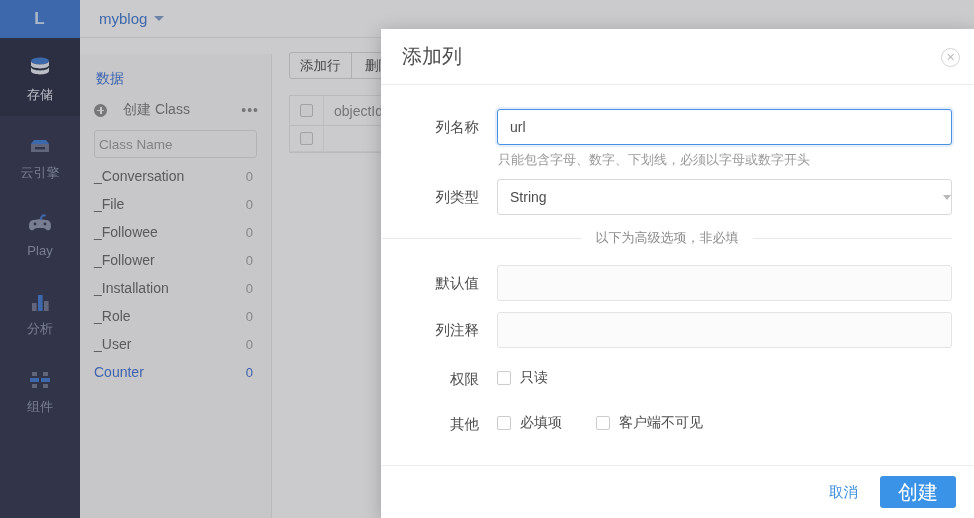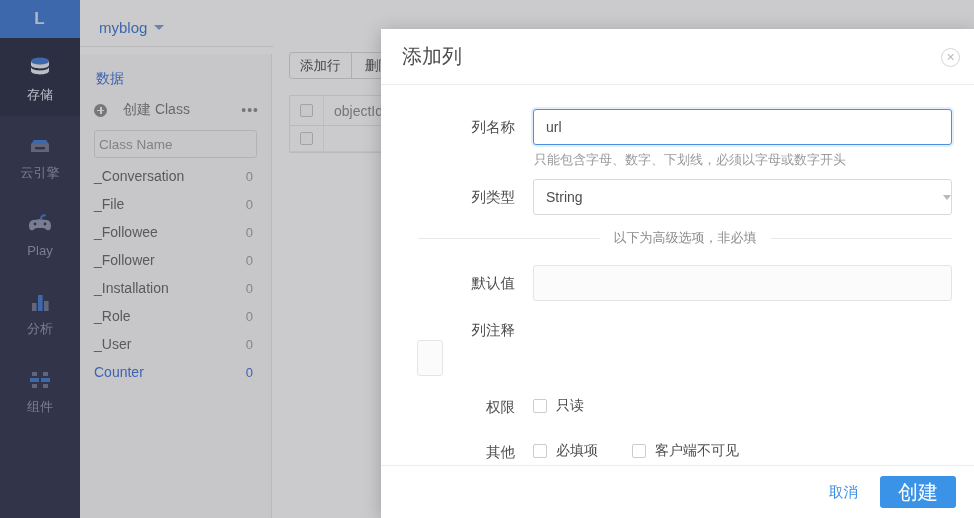--- a/index.html
+++ b/index.html
@@ -60,21 +60,21 @@
 
   
   .page {
     position: absolute;
     left: 80px; top: 0;
     width: 894px; height: 518px;
     background: #ffffff;
   }
   .topbar {
     position: absolute;
-    left: 0; top: 9px;
+    left: 0; top: 0;
     height: 38px; width: 894px;
     background: #ffffff;
     border-bottom: 1px solid #e8e8e8;
     display: flex;
     align-items: center;
     padding-left: 19px;
   }
   .proj {
     color: #3b76d0;
     font-size: 15px;
@@ -272,21 +272,20 @@
     font-size: 11px;
     line-height: 17px;
     text-align: center;
     cursor: pointer;
     user-select: none;
   }
   .modal-body {
     flex: 1;
     padding: 24px 10px 0 0;
     overflow: hidden;
-    margin-left: 36px;
   }
   .frow {
     display: flex;
     align-items: flex-start;
     margin-bottom: 9px;
   }
   .flabel {
     width: 116px;
     text-align: right;
     padding-right: 18px;
@@ -580,21 +579,21 @@
         <span class="ln"></span>
       </div>
 
       <div class="frow">
         <div class="flabel">默认值</div>
         <div class="fctrl">
           <div class="inp disabled"></div>
         </div>
       </div>
 
-      <div class="frow" style="margin-top:11px;flex-direction:column;">
+      <div class="frow" style="margin-top:11px;">
         <div class="flabel">列注释</div>
         <div class="fctrl">
           <div class="inp disabled"></div>
         </div>
       </div>
 
       <div class="frow" style="margin-top:12px;">
         <div class="flabel" style="padding-top:10px;">权限</div>
         <div class="fctrl" style="display:flex;">
           <label class="chk-opt">

